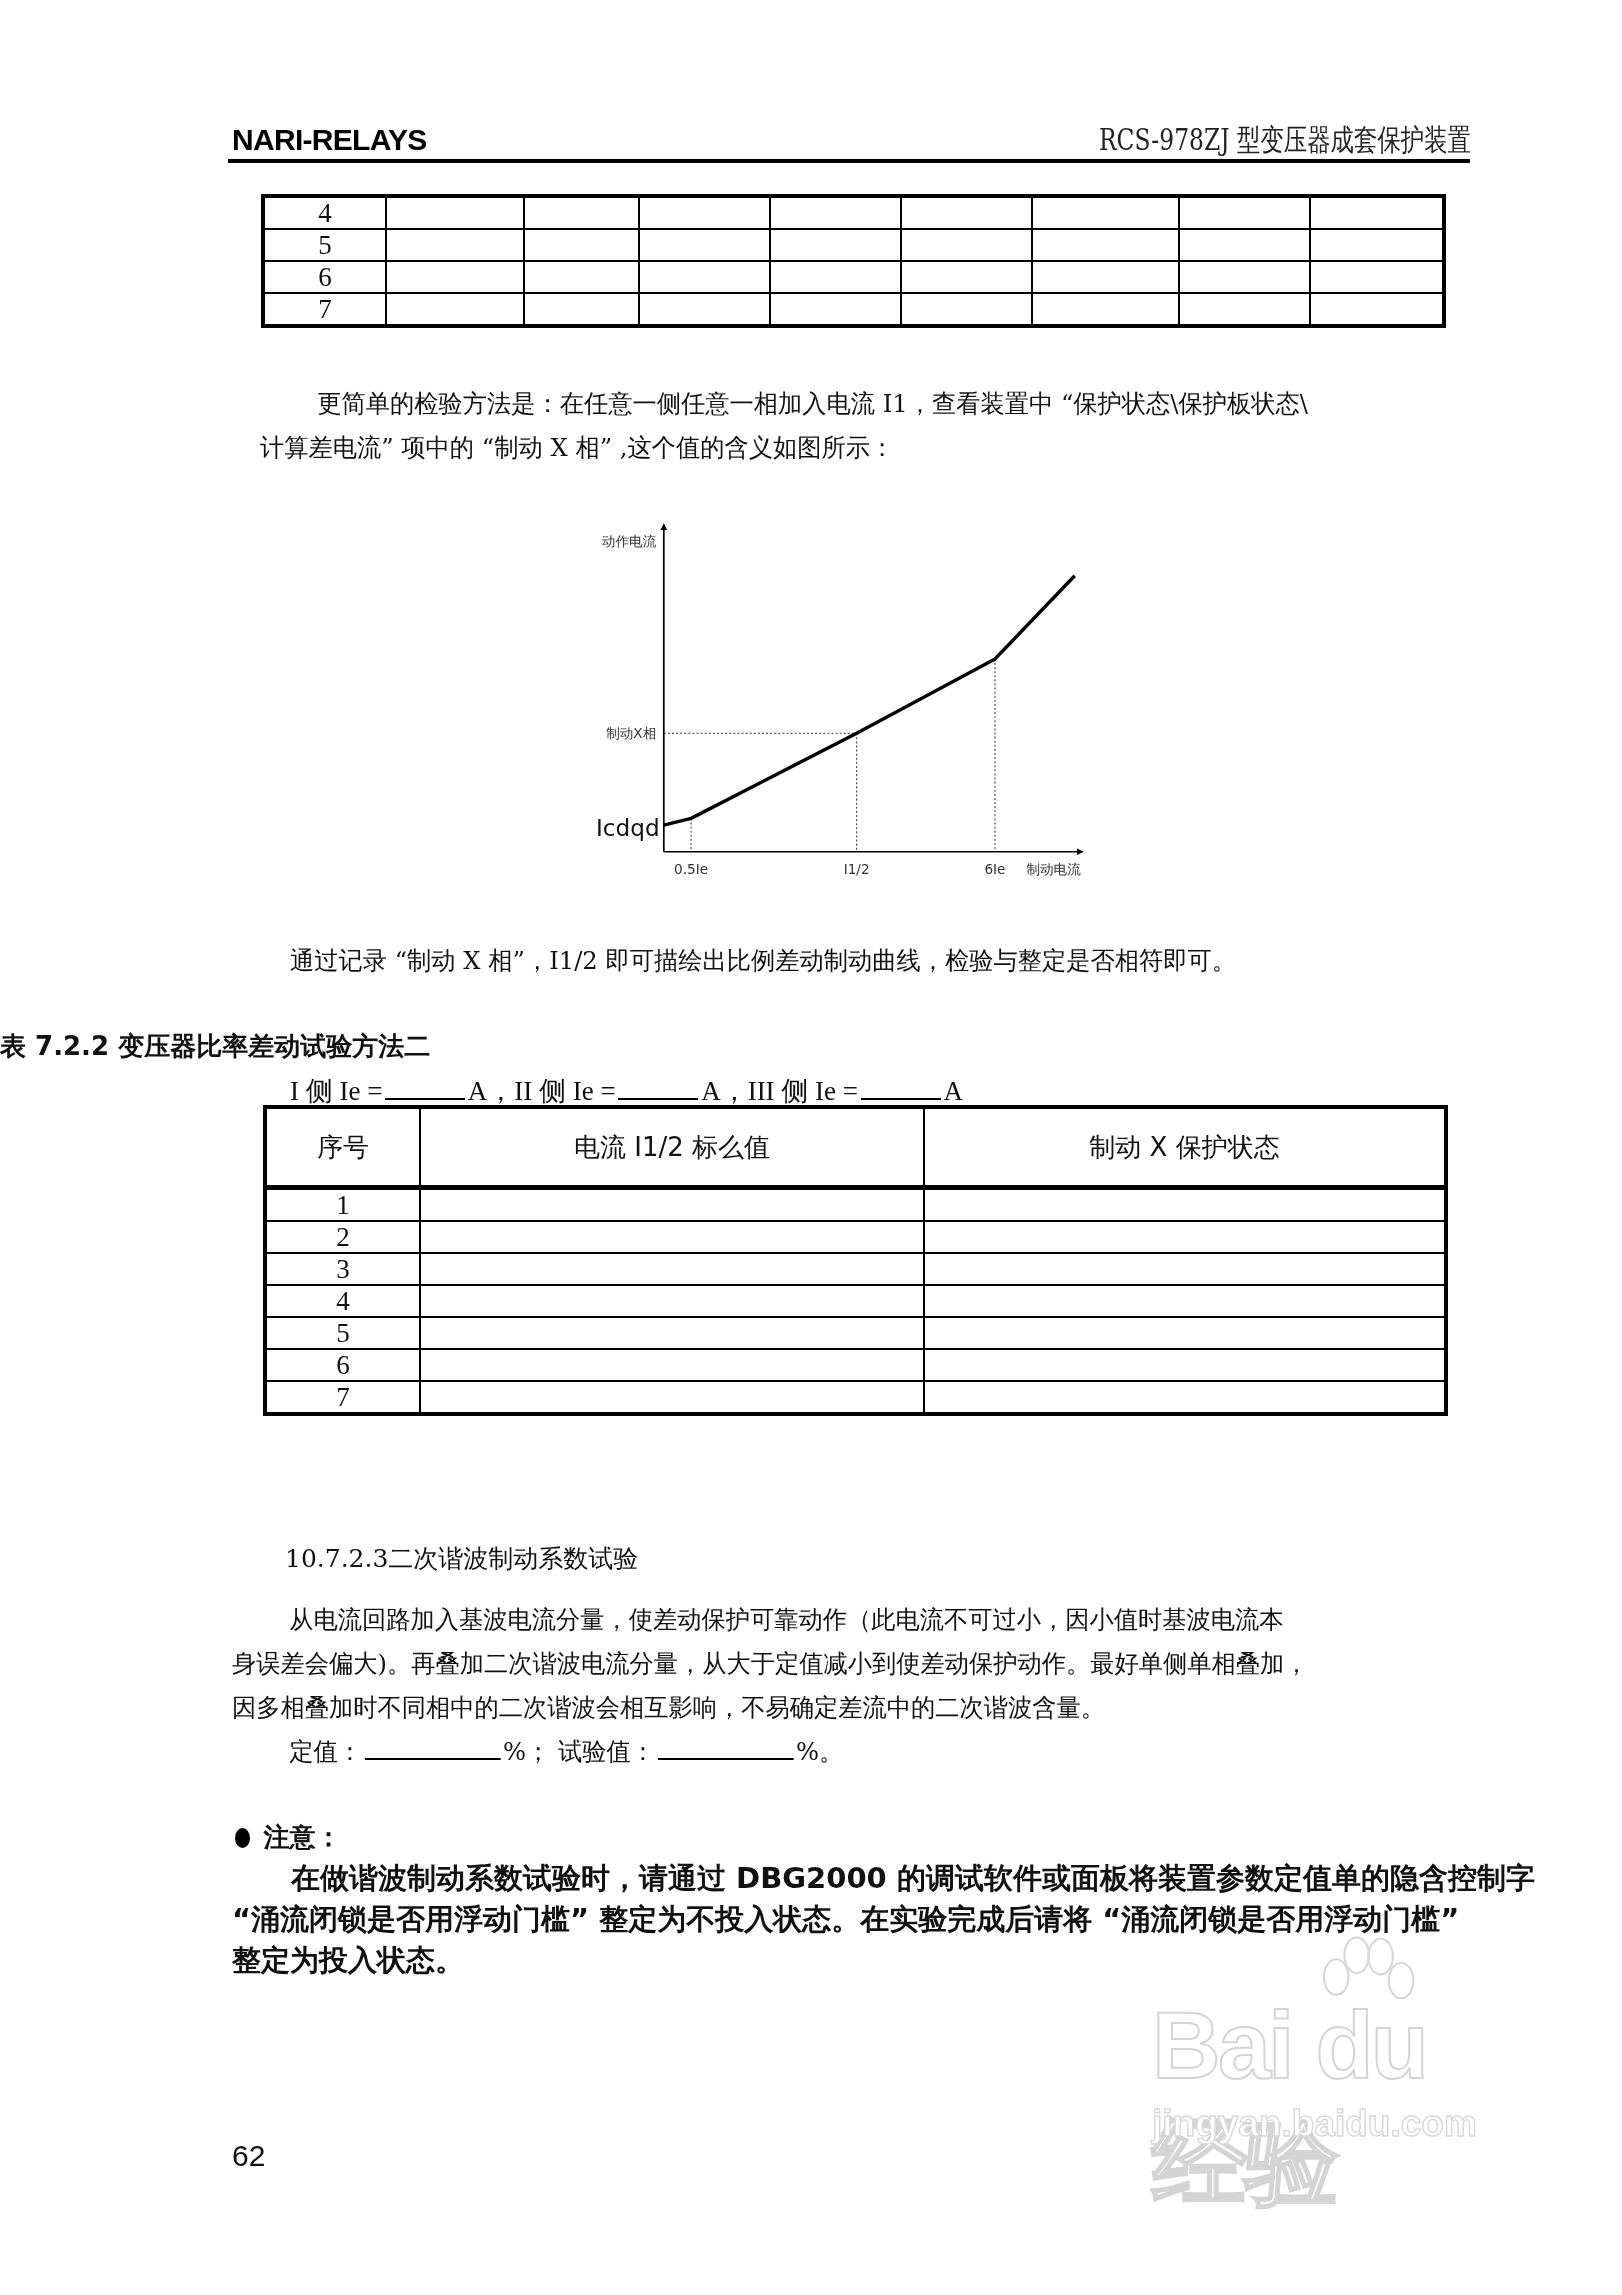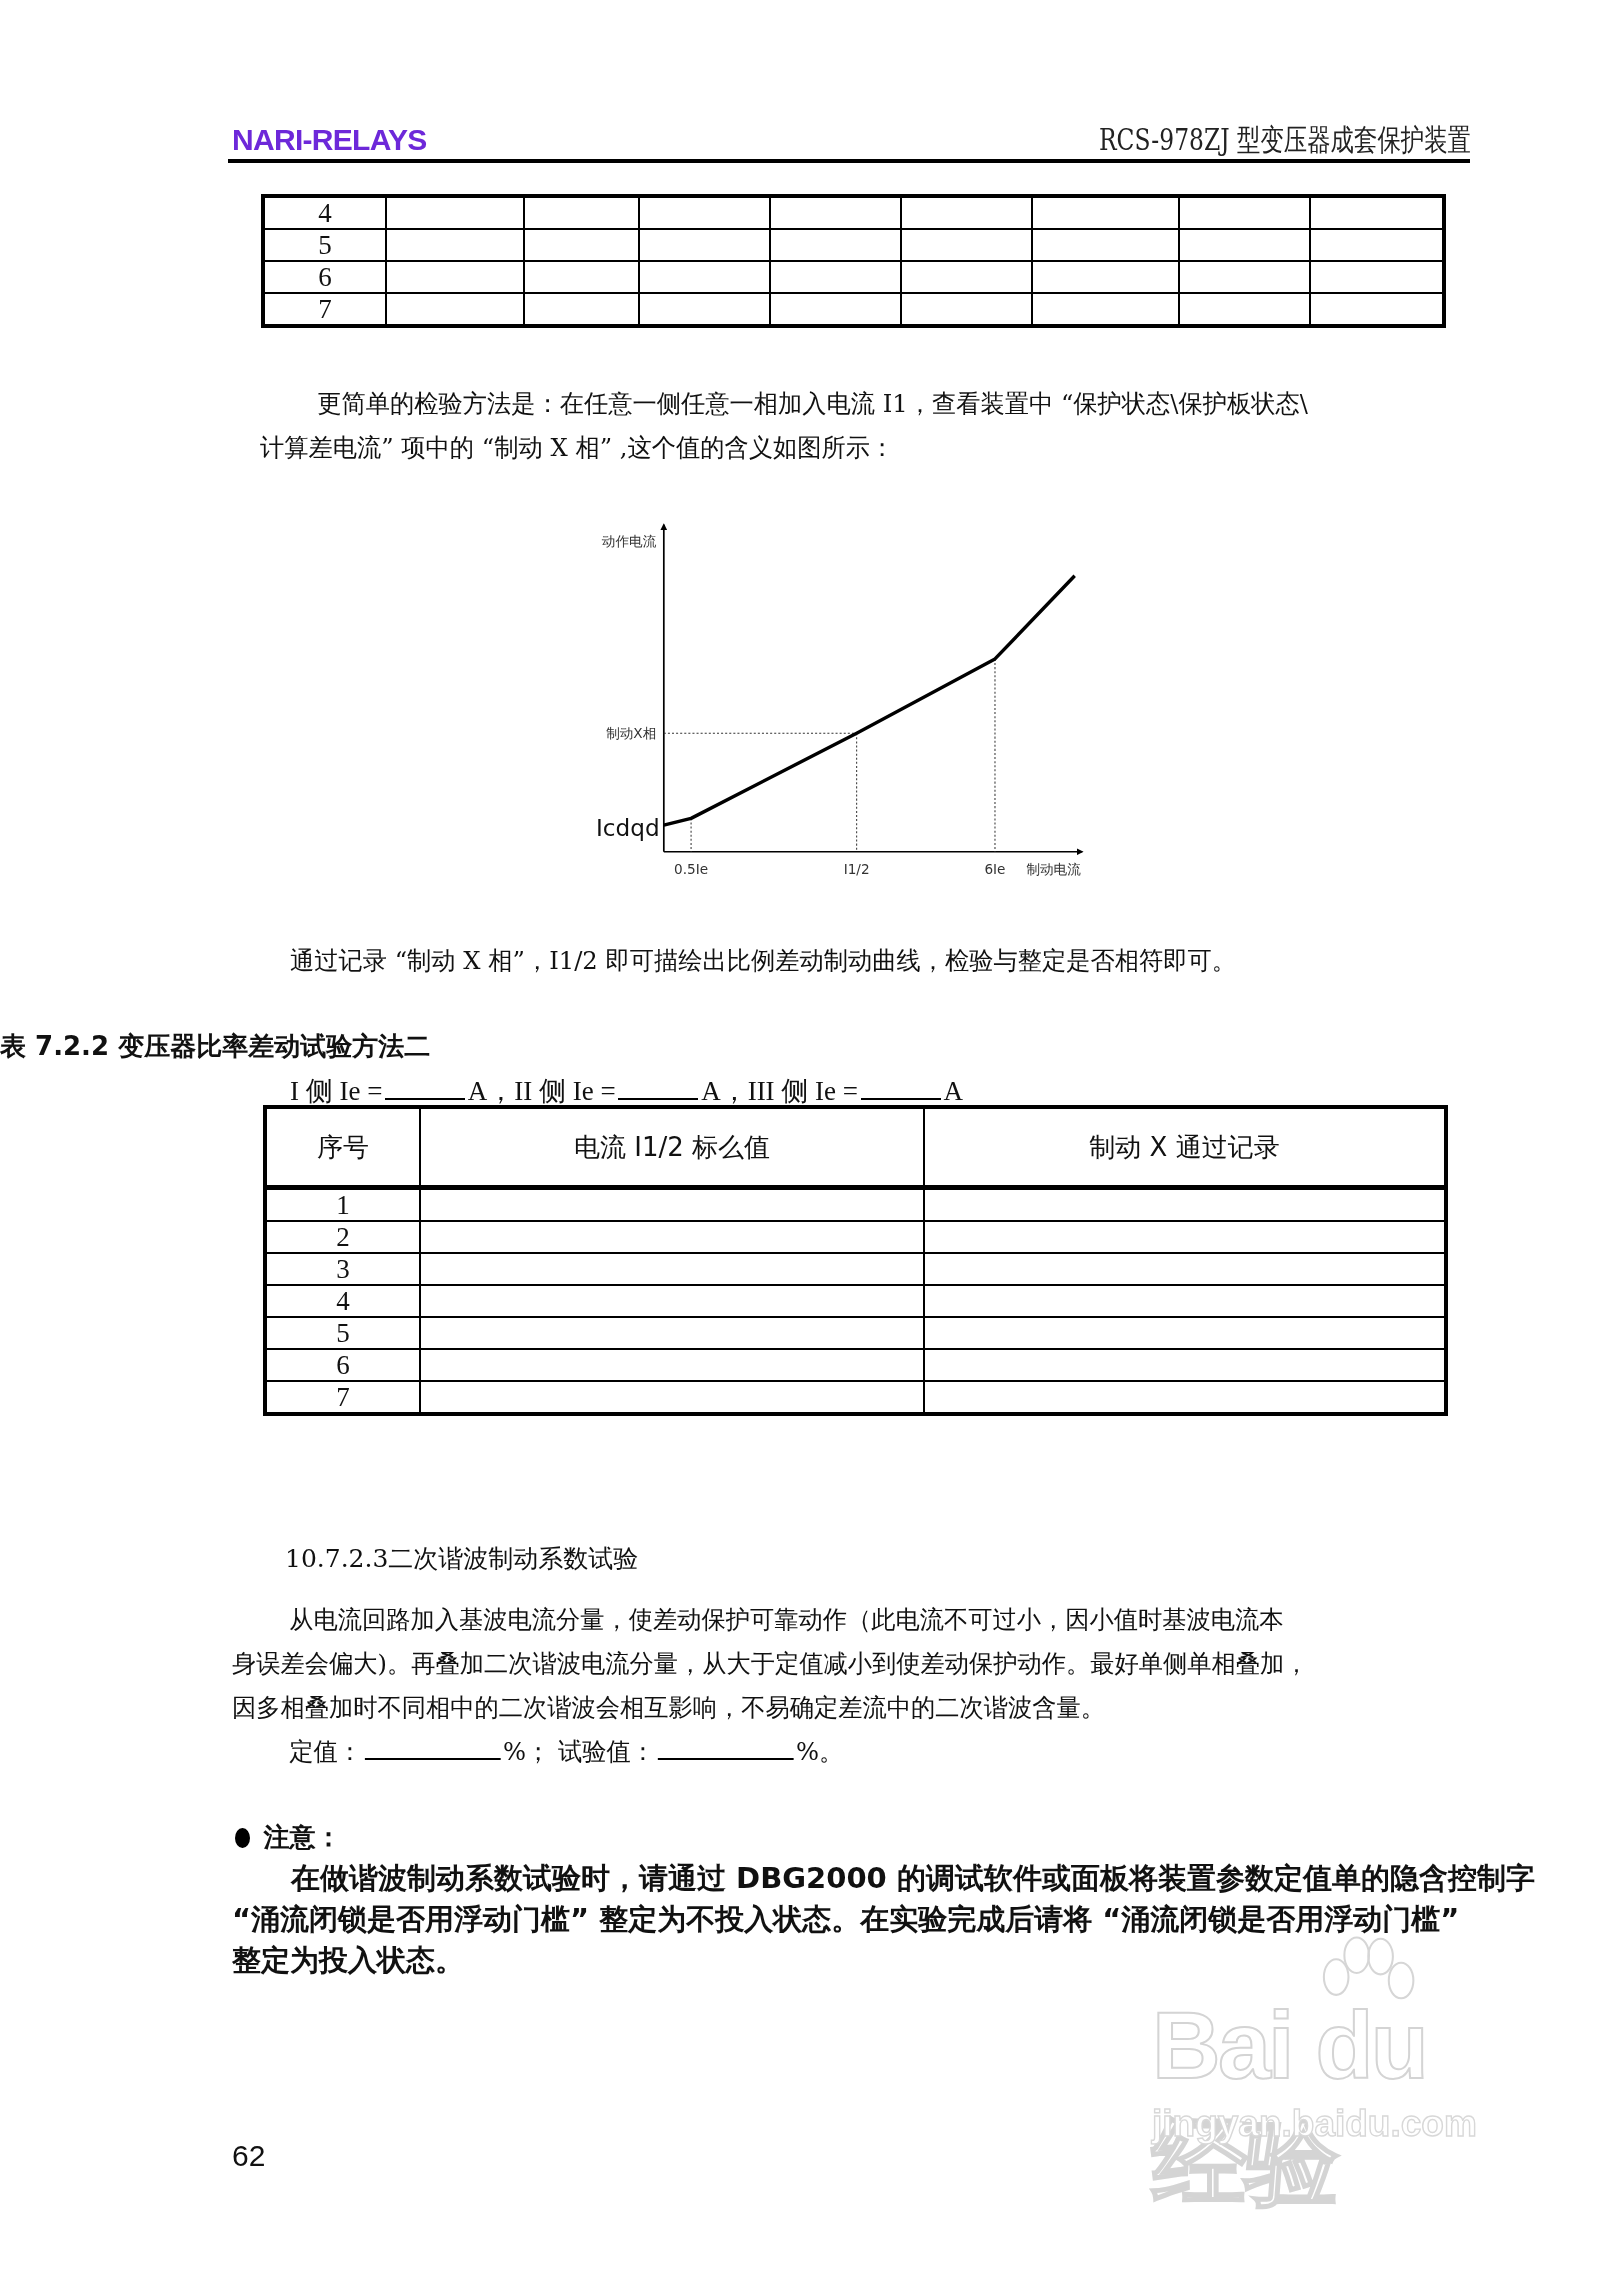--- a/index.html
+++ b/index.html
@@ -1,20 +1,20 @@
 <!DOCTYPE html>
 <html style="font-size:11px"><head>
 <meta charset="utf-8">
 <style>
   html, body { margin: 0; padding: 0; background: #ffffff; }
   body { width: 1622px; height: 2295px; position: relative; overflow: hidden;
          font-family: "DejaVu Serif", "Liberation Serif", serif; color: #111; }
   .abs { position: absolute; }
   .hdr-left { left: 232px; top: 123px; font-family: "Liberation Sans", "DejaVu Sans", sans-serif;
-              font-weight: bold; font-size: 30px; letter-spacing: -0.7px; color: #6d28d9; }
+              font-weight: bold; font-size: 30px; letter-spacing: -0.7px; color: #000000; }
   .hdr-right { right: 151px; top: 120px; font-size: 30px; color: #222;
                font-family: "DejaVu Serif", serif; transform: scaleX(0.78); transform-origin: right center; white-space: nowrap; }
   .hdr-rule { left: 228px; width: 1242px; top: 159px; height: 4.1px; background: #000; }
 
   table.grid { border-collapse: collapse; position: absolute; table-layout: fixed; }
   table.grid td { border: 2px solid #000; padding: 0; text-align: center; vertical-align: middle;
                   font-family: "Liberation Serif", "DejaVu Serif", serif; font-size: 27px; color: #111; }
   .tbl1 { left: 261px; top: 194px; width: 1180px; border: 4.1px solid #000; }
   .tbl1 td { height: 30px; line-height: 30px; }
   .tbl2 { left: 263px; top: 1105px; width: 1181px; border: 4.1px solid #000; padding-left: 6px; }
@@ -152,21 +152,21 @@
 <table class="grid tbl2">
   <colgroup>
       <col style="width:155px">
       <col style="width:504px">
       <col style="width:522px">
     </colgroup>
   <tbody>
     <tr class="head">
       <td>序号</td>
       <td>电流 I1/2 标么值</td>
-      <td>制动 X 通过记录</td>
+      <td>制动 X 保护状态</td>
     </tr>
     <tr>
         <td>1</td>
         <td></td>
         <td></td>
       </tr>
     <tr>
         <td>2</td>
         <td></td>
         <td></td>

